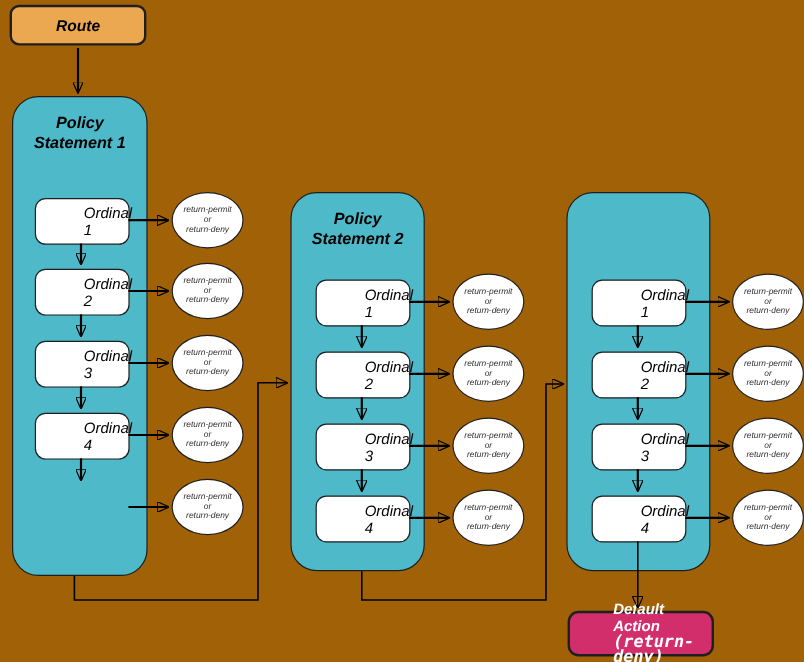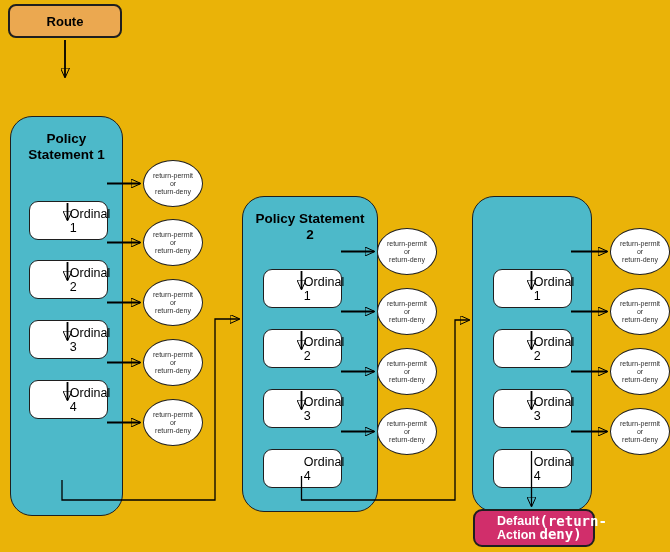--- a/index.html
+++ b/index.html
@@ -1,32 +1,31 @@
 <!DOCTYPE html>
 <html style="--route-fill: #EBA850; --policy-fill: #4DB9C9; --default-fill: #D12E6B; --node-border: #1F1F1F; --arrow: #000000; --outcome-text: #2F2F2F;"><head>
 <meta charset="utf-8">
 <style>
   html,body{margin:0;padding:0;background:#fff;}
   .canvas{
-    position:relative;width:670px;height:552px;background:#eab308;
-    font-family:"Liberation Sans",sans-serif;overflow:hidden;
+    position:relative;width:670px;height:552px;background:#a16207;
+    font-family:"Liberation Sans",sans-serif;overflow:hidden;font-style:italic;
   }
   .node{position:absolute;box-sizing:border-box;display:flex;align-items:center;justify-content:center;}
   .route{
     left:8px;top:4px;width:114px;height:34px;
     background:var(--route-fill,#EBA850);
     border:2px solid var(--node-border,#1F1F1F);
     border-radius:8px;font-weight:bold;font-size:13px;color:#000;
   }
   .policy{
     position:absolute;box-sizing:border-box;
     background:var(--policy-fill,#4DB9C9);
     border:1.6px solid var(--node-border,#1F1F1F);
     border-radius:22px;
-    margin-top:36px;
   }
   .policy-title{
     position:absolute;top:14px;left:0;right:0;text-align:center;
     font-weight:bold;font-size:13.5px;line-height:16px;color:#000;padding:0 12px;
   }
   .ordinal{
     position:absolute;box-sizing:border-box;width:79px;height:39px;
     background:#ffffff;border:1.6px solid var(--node-border,#1F1F1F);
     border-radius:9px;display:flex;align-items:center;justify-content:center;
     font-size:12.5px;color:#000;padding-left:43px;
@@ -35,21 +34,21 @@
     position:absolute;box-sizing:border-box;width:60px;height:47px;
     background:#ffffff;border:1.3px solid #1F1F1F;border-radius:50%;
     display:flex;align-items:center;justify-content:center;text-align:center;
     font-size:7px;line-height:8px;color:var(--outcome-text,#2F2F2F);
     white-space:pre-line;
   }
   .default-action{
     left:473px;top:509px;width:122px;height:38px;
     background:var(--default-fill,#D12E6B);
     border:2px solid var(--node-border,#1F1F1F);
-    border-radius:9px;flex-direction:row;color:#fff;padding-left:36px;
+    border-radius:9px;flex-direction:column;color:#fff;padding-left:36px;
   }
   .da-title{font-weight:bold;font-size:12.5px;line-height:14px;}
   .da-sub{font-family:"DejaVu Sans Mono","Liberation Mono",monospace;font-weight:bold;font-size:14px;line-height:13px;}
   .wires{position:absolute;left:0;top:0;width:670px;height:552px;pointer-events:none;}
   .wires path{fill:none;stroke:var(--arrow,#000);}
   .w-thick{stroke-width:1.8;}
   .w-thin{stroke-width:1.3;}
 </style>
 </head>
 <body>
@@ -61,21 +60,21 @@
   </div>
 
   <div class="policy" style="left:10px;top:80px;width:113px;height:400px">
     <div class="policy-title">Policy Statement 1</div>
     <div class="ordinal" style="left:18px;top:84px">Ordinal 1</div>
     <div class="ordinal" style="left:18px;top:143px">Ordinal 2</div>
     <div class="ordinal" style="left:18px;top:203px">Ordinal 3</div>
     <div class="ordinal" style="left:18px;top:263px">Ordinal 4</div>
   </div>
 
-  <div class="policy" style="left:242px;top:160px;width:136px;height:316px">
+  <div class="policy" style="left:242px;top:160px;width:112px;height:316px">
     <div class="policy-title">Policy Statement 2</div>
     <div class="ordinal" style="left:20px;top:72px">Ordinal 1</div>
     <div class="ordinal" style="left:20px;top:132px">Ordinal 2</div>
     <div class="ordinal" style="left:20px;top:192px">Ordinal 3</div>
     <div class="ordinal" style="left:20px;top:252px">Ordinal 4</div>
   </div>
 
   <div class="policy" style="left:472px;top:160px;width:120px;height:316px">
     <div class="ordinal" style="left:20px;top:72px">Ordinal 1</div>
     <div class="ordinal" style="left:20px;top:132px">Ordinal 2</div>

